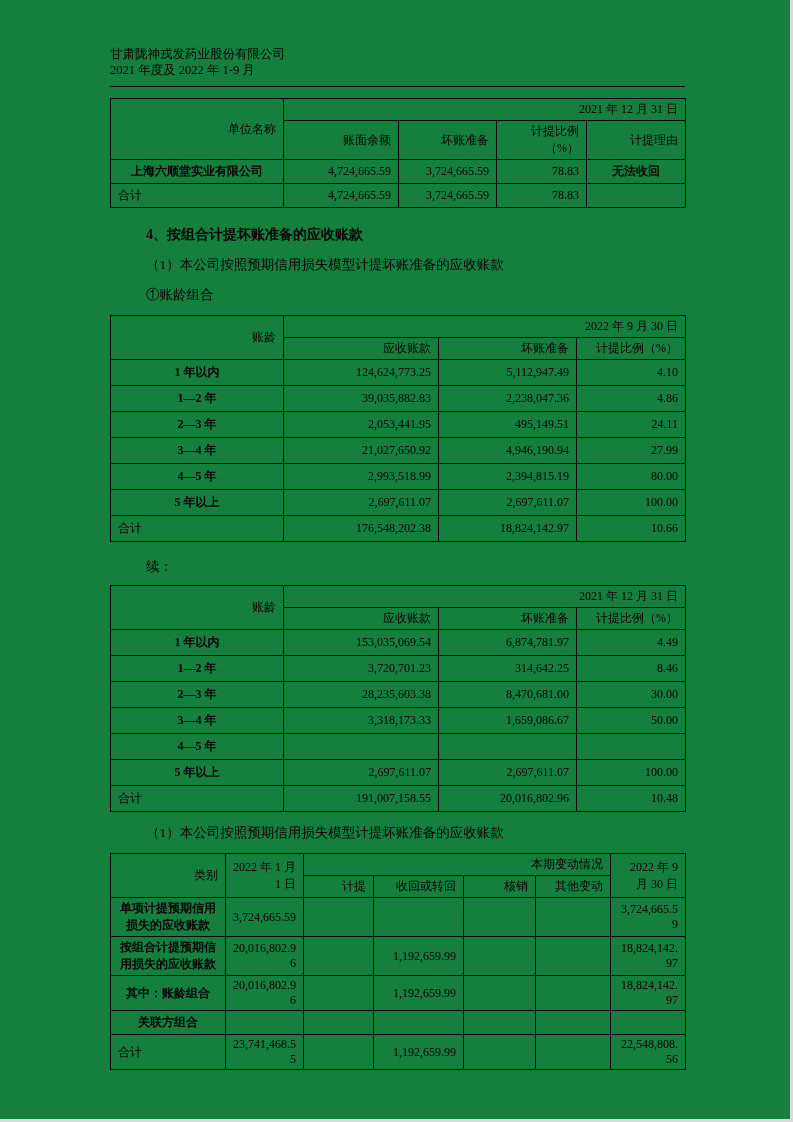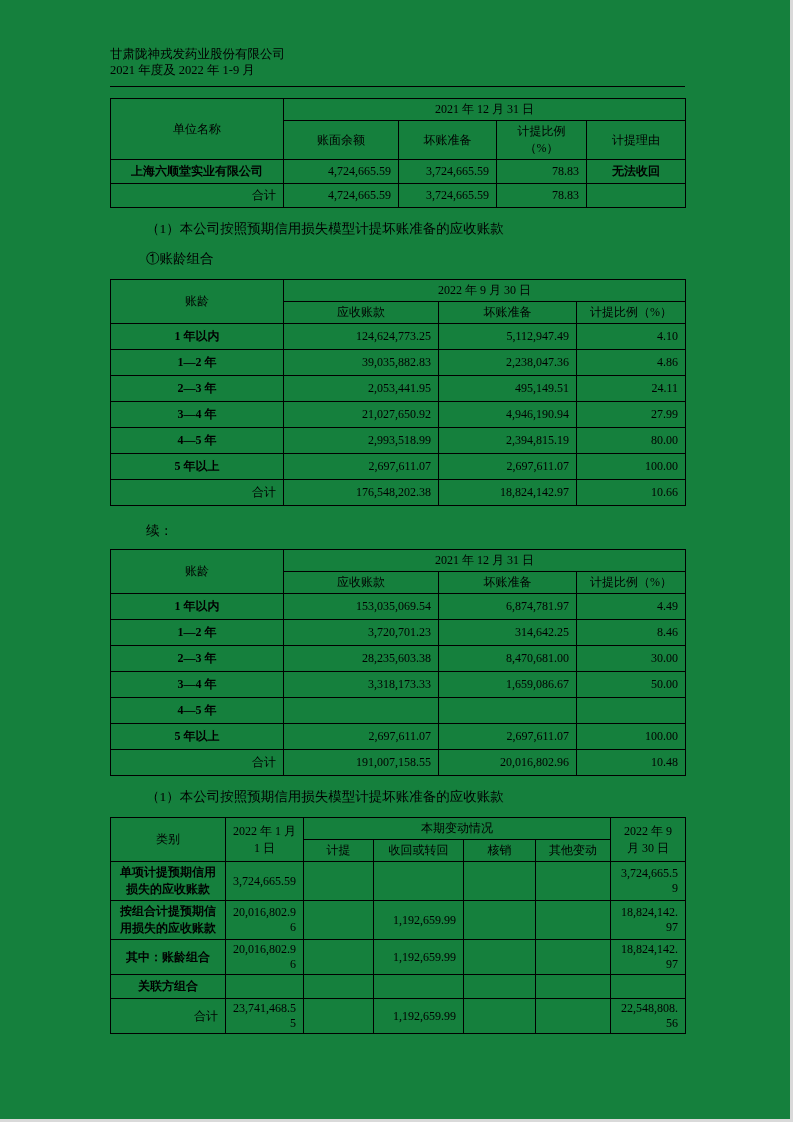--- a/index.html
+++ b/index.html
@@ -28,22 +28,22 @@
     font-size: 12px;
   }
   table.tbl td {
     border: 1px solid #000;
     padding: 2px 7px;
     height: 24px;
     vertical-align: middle;
     overflow: hidden;
     word-break: break-all;
   }
-  table.tbl thead td { text-align: center; height: 22px; }
-  td.c { text-align: right; }
+  table.tbl thead td { text-align: right; height: 22px; }
+  td.c { text-align: left; }
   td.l { text-align: center; font-weight: bold; }
   td.r { text-align: right; }
   table.tbl-aging td { height: 26px; }
 
   .sec-title { font-weight: bold; font-size: 14px; margin: 18px 0 0 36px; }
   .sec-sub   { font-size: 13.5px; margin: 12px 0 0 36px; }
   .cont-label{ font-size: 13.5px; margin: 16px 0 0 36px; }
   .mt10 { margin-top: 11px; }
   .mt8  { margin-top: 9px; }
 </style>
@@ -89,20 +89,21 @@
         <tr>
           <td class="c">合计</td>
           <td class="r">4,724,665.59</td>
           <td class="r">3,724,665.59</td>
           <td class="r">78.83</td>
           <td class="l"></td>
         </tr>
       </tbody>
     </table>
 
+    <div class="sec-title">4、按组合计提坏账准备的应收账款</div>
     <div class="sec-sub">（1）本公司按照预期信用损失模型计提坏账准备的应收账款</div>
     <div class="sec-sub">①账龄组合</div>
 
     <table class="tbl tbl-aging mt10">
       <colgroup>
           <col style="width:173px">
           <col style="width:155px">
           <col style="width:138px">
           <col style="width:109px">
         </colgroup>

